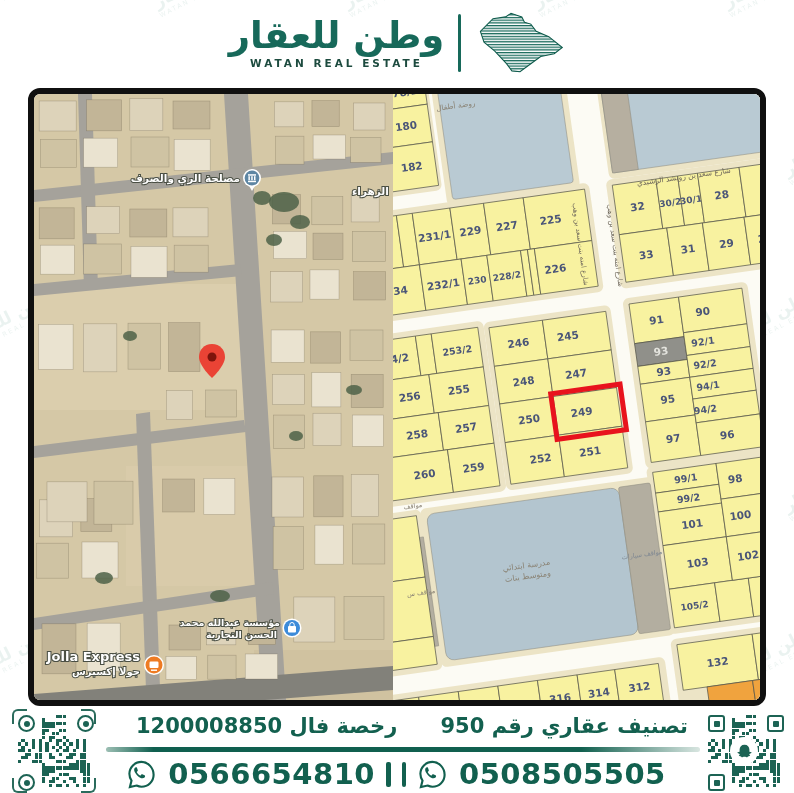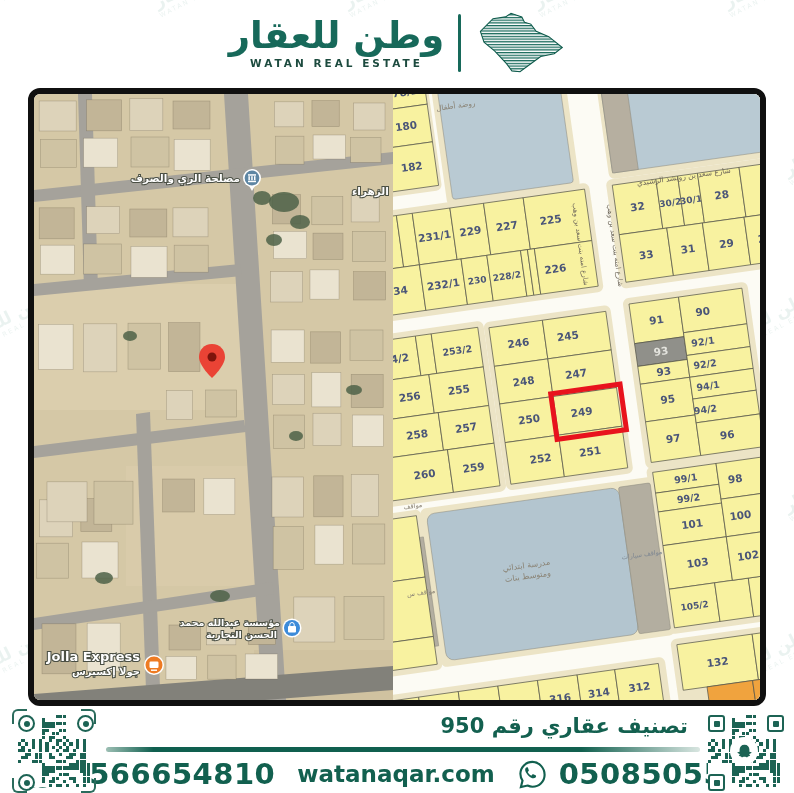--- a/index.html
+++ b/index.html
@@ -493,30 +493,30 @@
             <text x="6" y="390" text-anchor="middle" font-size="6.5" fill="#8a8375">مواقف</text>
             <text x="2" y="477" text-anchor="middle" font-size="6.5" fill="#8a8375">مواقف س</text>
             <rect x="158" y="296" width="70" height="46" fill="none" stroke="#e8131d" stroke-width="5"></rect>
           </g>
         </svg>
     </div>
   </div>
 
   <div class="footer">
     <div class="footer-cls">تصنيف عقاري رقم 950</div>
+    <div class="footer-lic">رخصة فال 1200008850</div>
     <div class="divider-line"></div>
 
     <div class="contact-row">
       <svg class="wa-icon" viewBox="0 0 32 32">
         <path d="M16 3C9 3 3.5 8.5 3.5 15.3c0 2.6.8 5 2.2 7L4 29l6.9-1.6c2 .9 3.6 1.2 5.1 1.2 7 0 12.5-5.5 12.5-12.3S23 3 16 3z" fill="none" stroke="#12604f" stroke-width="2.2"></path>
         <path d="M11.5 9.5c-.4-.9-.8-.9-1.2-.9-.9 0-1.9 1-1.9 2.6 0 1.5 1.1 3.4 2.7 5.2 2 2.2 4.3 3.5 6 3.5 1.3 0 2.6-.8 2.6-2 0-.5-.2-.8-.6-1l-2.2-1.1c-.5-.2-.8-.1-1.1.3l-.5.7c-.2.3-.5.3-.8.2-1-.4-2.7-1.9-3.3-3.2-.1-.3-.1-.5.1-.7l.7-.8c.3-.3.3-.6.1-1l-.6-1.8z" fill="#12604f"></path>
       </svg>
       <span class="phone">0566654810</span>
       <span class="sep"></span>
-      <span class="site">watanaqar.com</span>
       <span class="sep"></span>
       <svg class="wa-icon" viewBox="0 0 32 32">
         <path d="M16 3C9 3 3.5 8.5 3.5 15.3c0 2.6.8 5 2.2 7L4 29l6.9-1.6c2 .9 3.6 1.2 5.1 1.2 7 0 12.5-5.5 12.5-12.3S23 3 16 3z" fill="none" stroke="#12604f" stroke-width="2.2"></path>
         <path d="M11.5 9.5c-.4-.9-.8-.9-1.2-.9-.9 0-1.9 1-1.9 2.6 0 1.5 1.1 3.4 2.7 5.2 2 2.2 4.3 3.5 6 3.5 1.3 0 2.6-.8 2.6-2 0-.5-.2-.8-.6-1l-2.2-1.1c-.5-.2-.8-.1-1.1.3l-.5.7c-.2.3-.5.3-.8.2-1-.4-2.7-1.9-3.3-3.2-.1-.3-.1-.5.1-.7l.7-.8c.3-.3.3-.6.1-1l-.6-1.8z" fill="#12604f"></path>
       </svg>
       <span class="phone">0508505505</span>
     </div>
 
     <div class="qr qr-left" id="qr-left">
       <span class="bracket br-tl"></span>

